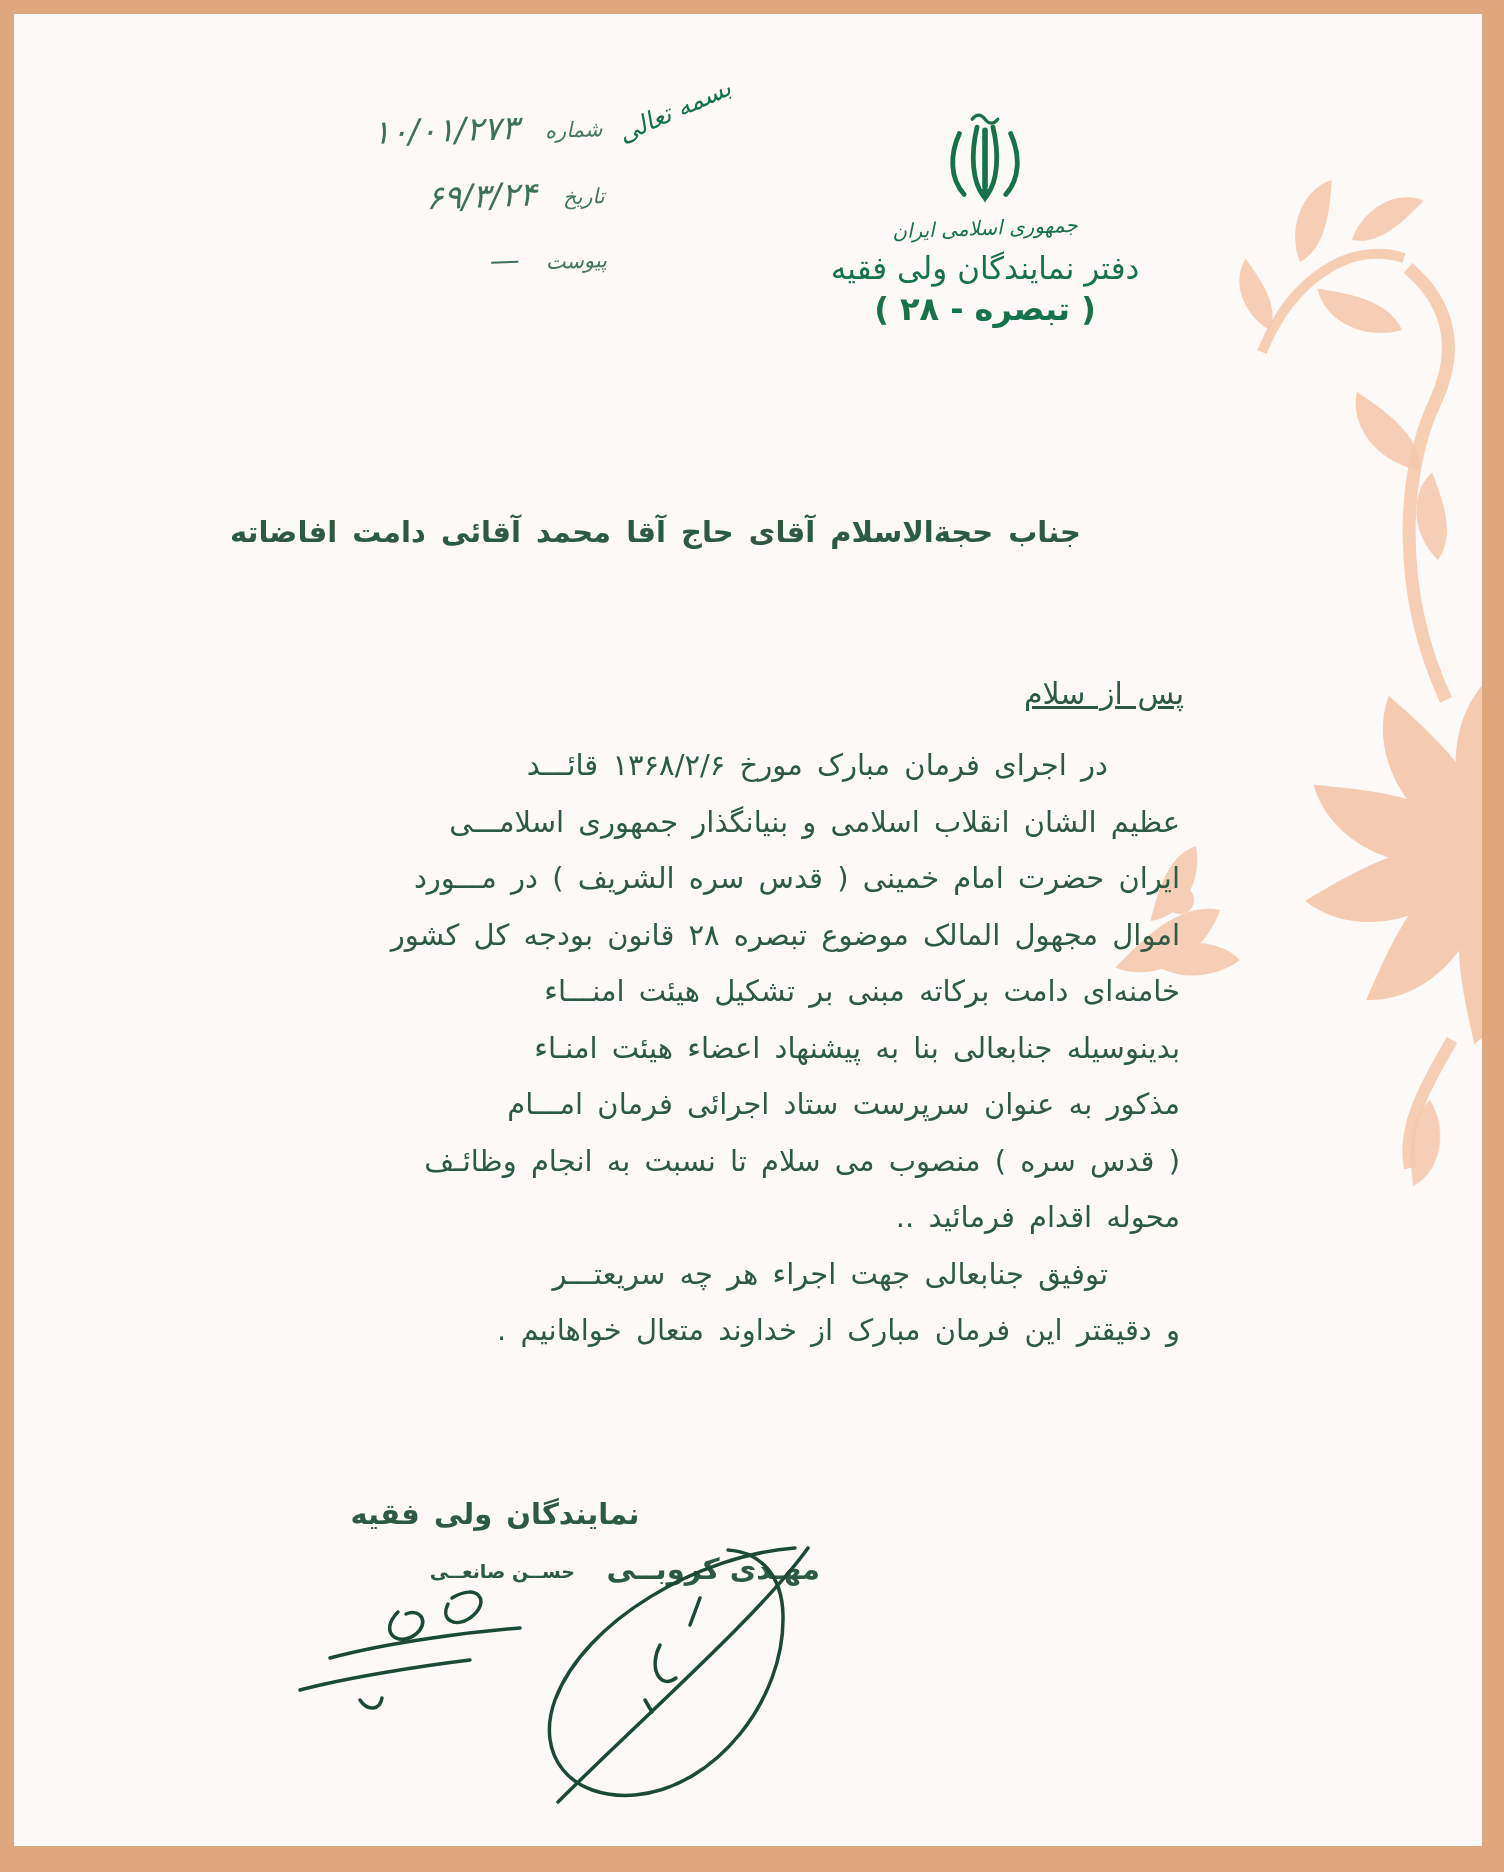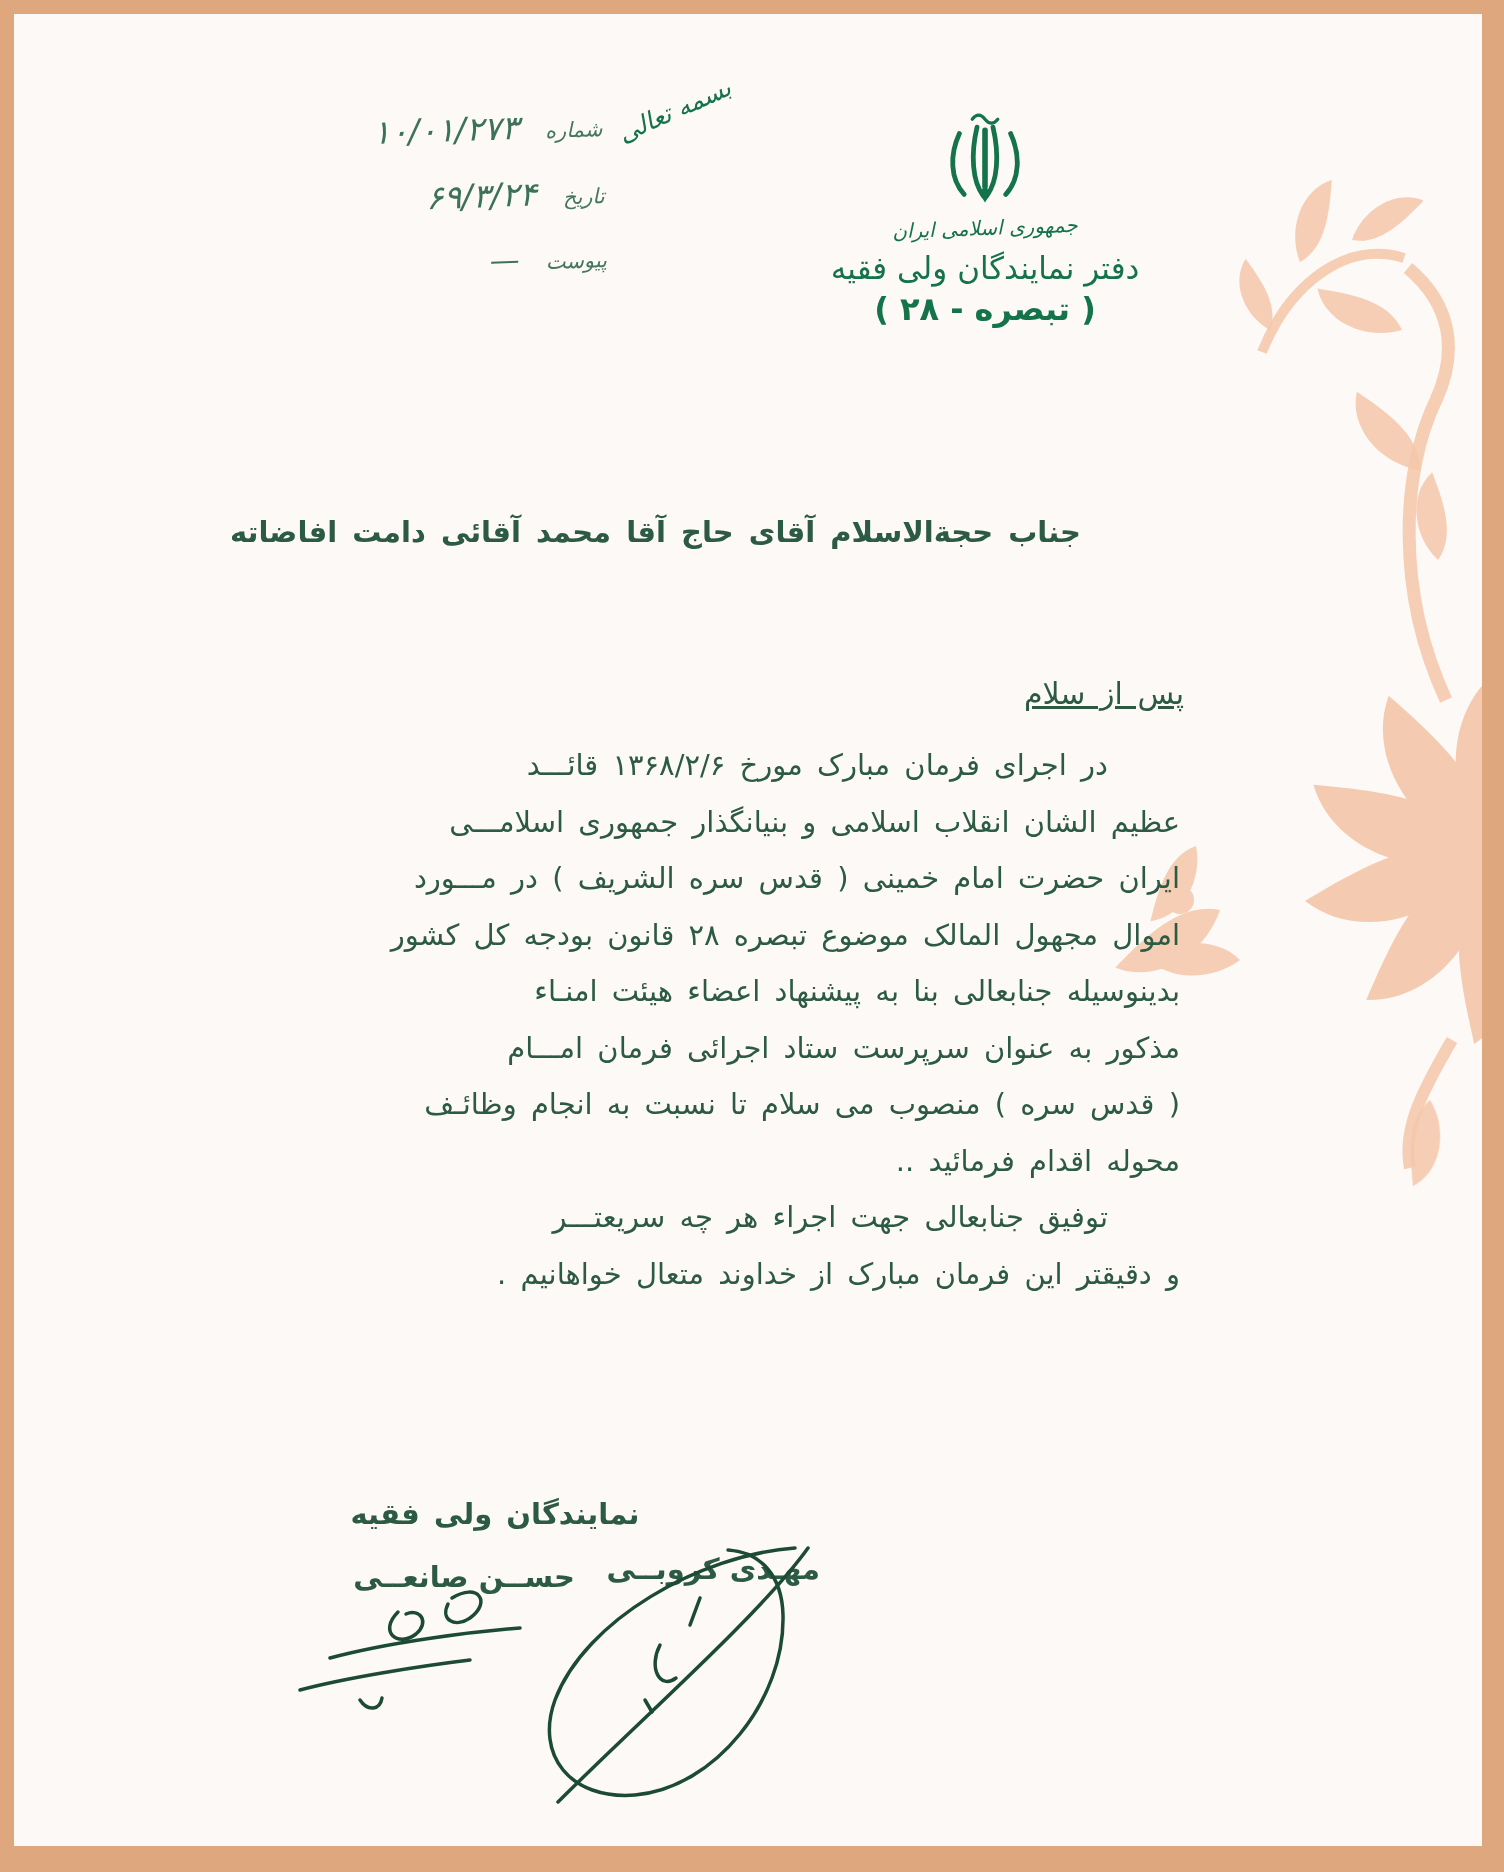--- a/index.html
+++ b/index.html
@@ -77,21 +77,21 @@
   .sig-title{
     left:330px;top:1497px;width:330px;text-align:center;direction:rtl;
     font-size:29px;font-weight:bold;word-spacing:4px;white-space:nowrap;
   }
   .signer-right{
     left:585px;top:1552px;width:235px;text-align:right;direction:rtl;
     font-size:29px;font-weight:bold;white-space:nowrap;
   }
   .signer-left{
     left:275px;top:1560px;width:300px;text-align:right;direction:rtl;
-    font-size:29px;font-weight:bold;white-space:nowrap;
+    font-size:19px;font-weight:bold;white-space:nowrap;
   }
 </style>
 </head>
 <body>
 
 <div class="page">
 
   <div class="paper"></div>
 
   <svg id="ornament" class="layer" viewBox="0 0 1504 1872" aria-hidden="true">
@@ -175,20 +175,21 @@
 
   <div class="txt salutation" dir="rtl">جناب حجةالاسلام آقای حاج آقا محمد آقائی دامت افاضاته</div>
 
   <div class="txt greeting" dir="rtl">پس از سلام</div>
 
   <div class="txt body-block" dir="rtl">
       <div class="body-line indent" dir="rtl">در اجرای فرمان مبارک مورخ ۱۳۶۸/۲/۶ قائـــد</div>
       <div class="body-line" dir="rtl">عظیم الشان انقلاب اسلامی و بنیانگذار جمهوری اسلامـــی</div>
       <div class="body-line" dir="rtl">ایران حضرت امام خمینی ( قدس سره الشریف ) در مـــورد</div>
       <div class="body-line" dir="rtl">اموال مجهول المالک موضوع تبصره ۲۸ قانون بودجه کل کشور</div>
+      <div class="body-line" dir="rtl">خامنه‌ای دامت برکاته مبنی بر تشکیل هیئت امنـــاء</div>
       <div class="body-line" dir="rtl">بدینوسیله جنابعالی بنا به پیشنهاد اعضاء هیئت امنـاء</div>
       <div class="body-line" dir="rtl">مذکور به عنوان سرپرست ستاد اجرائی فرمان امـــام</div>
       <div class="body-line" dir="rtl">( قدس سره ) منصوب می سلام تا نسبت به انجام وظائـف</div>
       <div class="body-line" dir="rtl">محوله اقدام فرمائید ..</div>
       <div class="body-line indent" dir="rtl">توفیق جنابعالی جهت اجراء هر چه سریعتـــر</div>
       <div class="body-line" dir="rtl">و دقیقتر این فرمان مبارک از خداوند متعال خواهانیم .</div>
     </div>
 
   <div class="txt sig-title">نمایندگان ولی فقیه</div>
   <div class="txt signer-right">مهـدی کروبــی</div>

